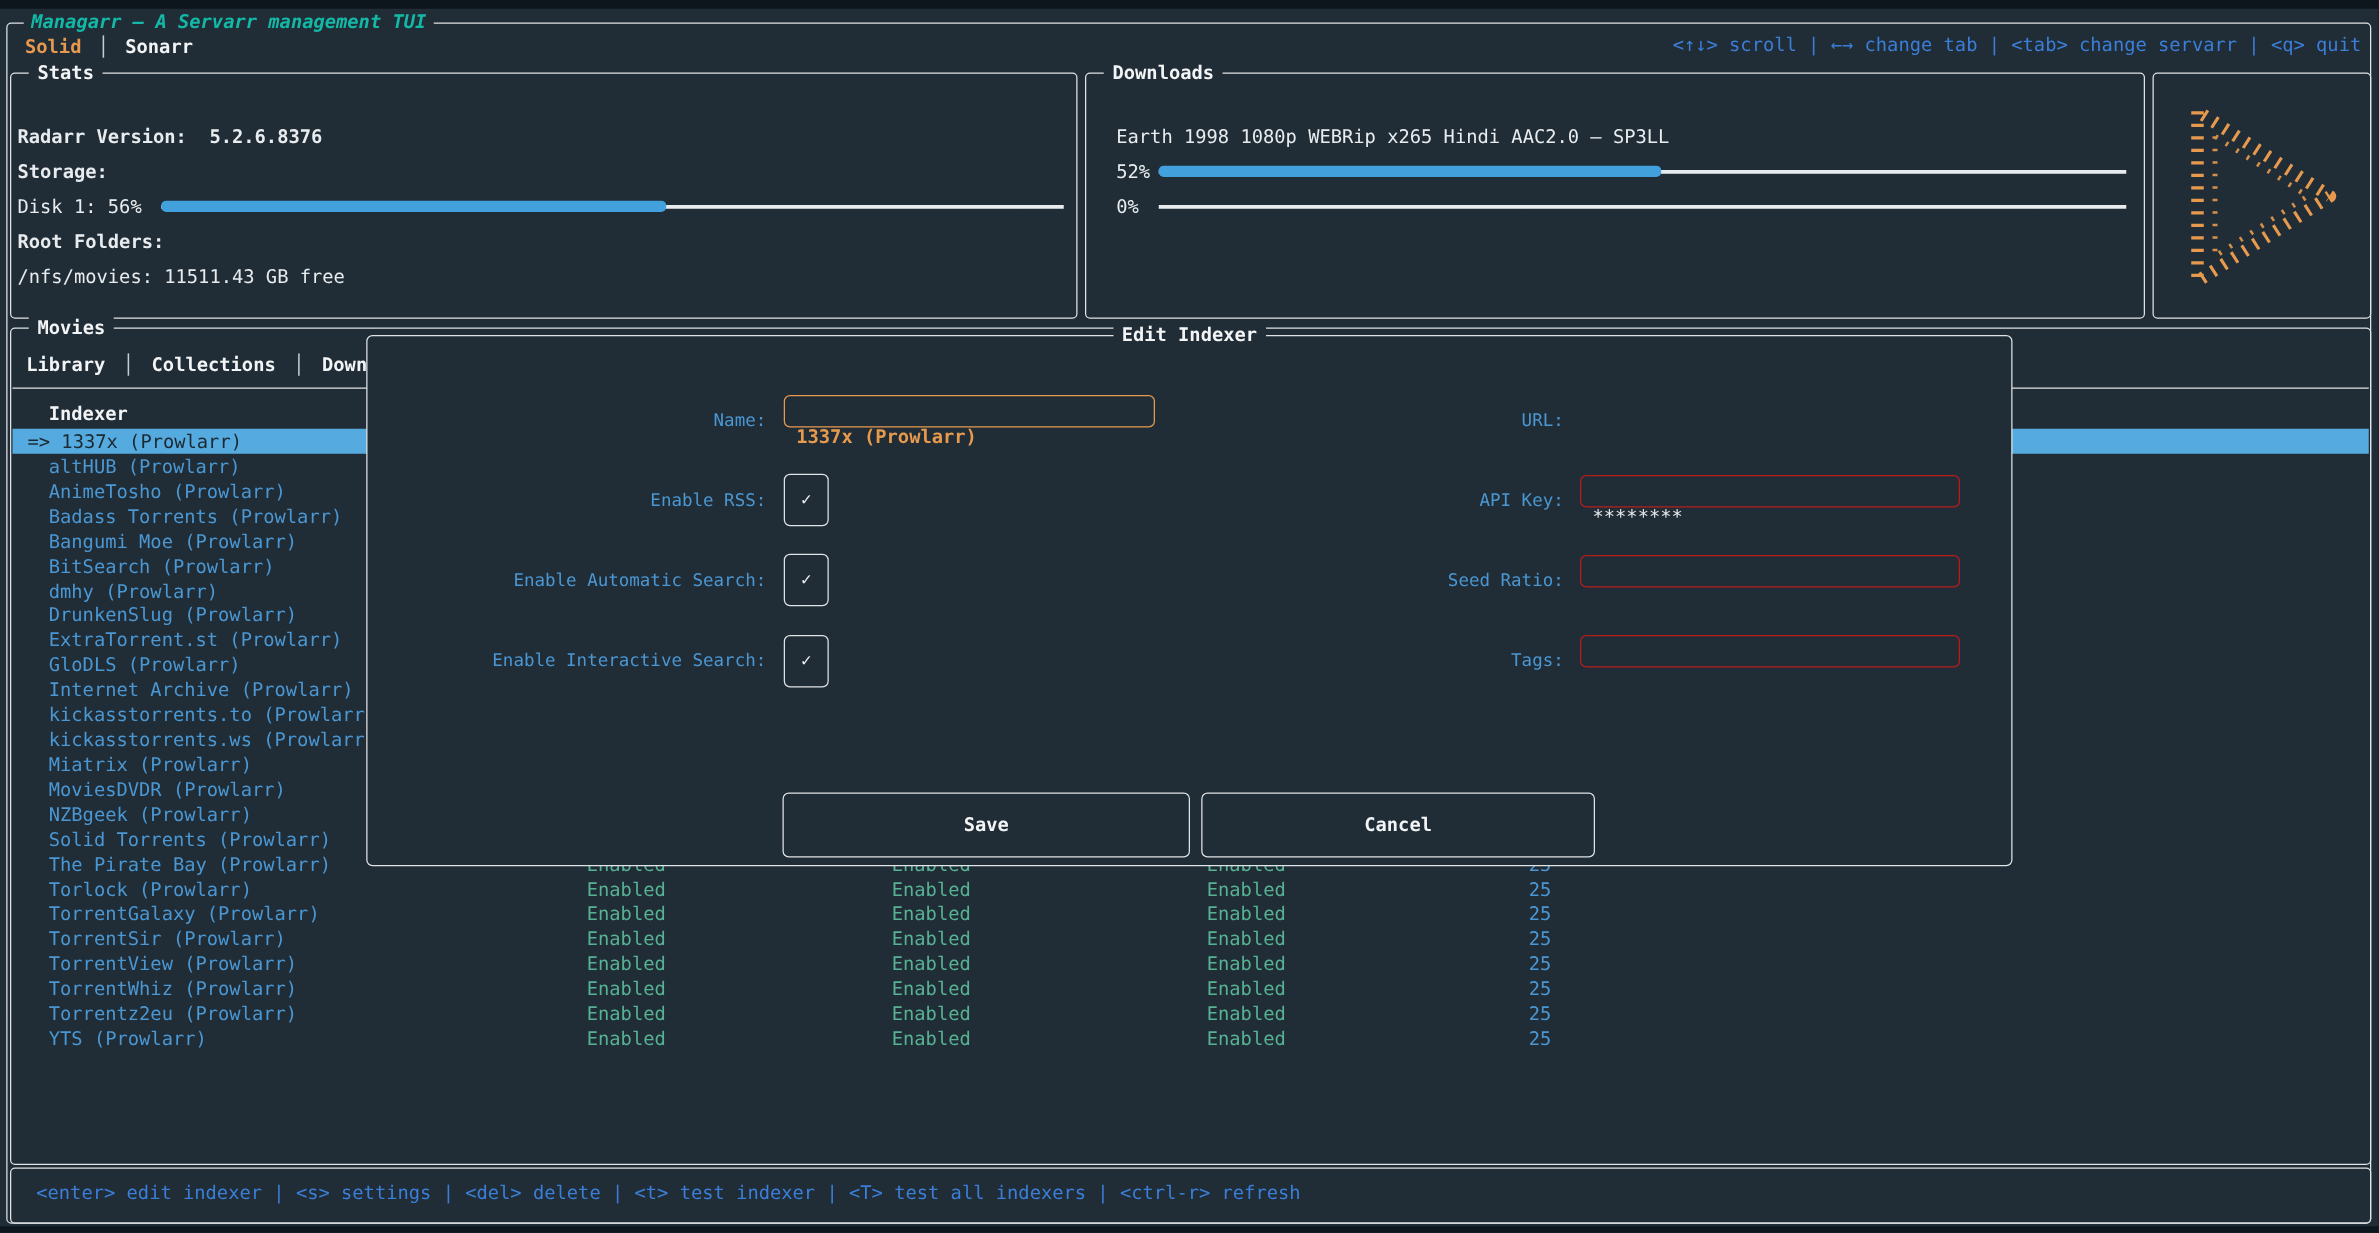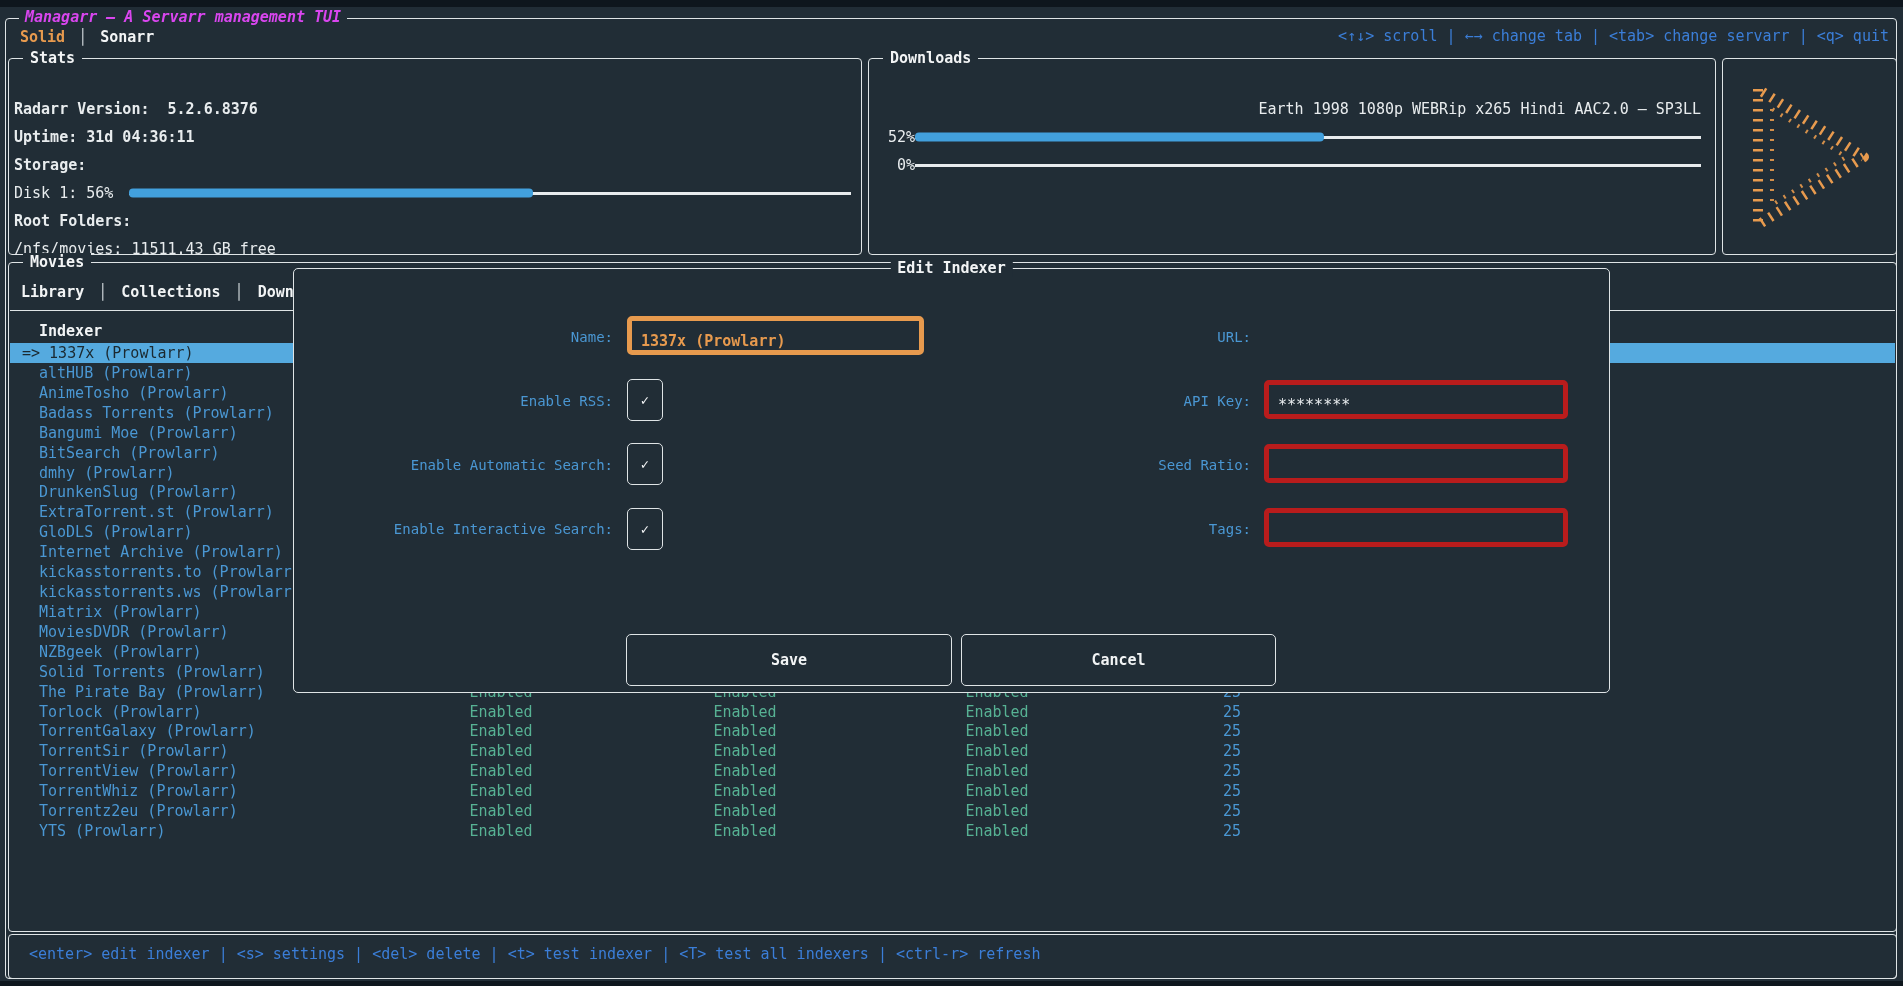--- a/index.html
+++ b/index.html
@@ -7,42 +7,42 @@
     position:relative;width:1903px;height:986px;
     background:#212d36;overflow:hidden;
     font-family:"DejaVu Sans Mono", monospace;
     font-size:15px;color:#e8ecee;
   }
   .artifact-strip{position:absolute;left:0;width:100%;background:#0e161d;}
   
   .outer{position:absolute;left:5px;top:18px;right:6px;bottom:7px;
     border:1px solid #dfe4e6;border-radius:4px;}
   .wtitle{position:absolute;left:13px;top:-11px;background:#212d36;padding:0 6px;
-    color:#d946ef;font-weight:bold;font-style:italic;white-space:pre;}
+    color:#14b8a6;font-weight:bold;font-style:italic;white-space:pre;}
   
   .panel{position:absolute;border:1px solid #dfe4e6;border-radius:4px;background:transparent;}
   .ptitle{position:absolute;top:-10px;background:#212d36;padding:0 7px;font-weight:bold;color:#f2f4f5;white-space:pre;}
   
   .toprow{position:absolute;left:20px;top:27px;height:20px;display:flex;align-items:center;column-gap:13px;white-space:pre;}
   .tab-radarr{color:#e79a4e;font-weight:bold;}
   .tab-sonarr{color:#f2f4f5;font-weight:bold;}
   .vsep{color:#c7ced2;}
   .topkeys{position:absolute;right:14px;top:27px;height:20px;color:#3b7ed8;white-space:pre;}
   
   .stats-body{position:absolute;left:5px;right:10px;top:36px;}
   .sline{height:28px;line-height:28px;white-space:pre;}
   .bold{font-weight:bold;}
   .diskline{display:flex;align-items:center;height:28px;}
   .disk-label{width:115px;white-space:pre;}
   .bar-track{position:relative;flex:1;height:28px;
     background:linear-gradient(#e8ecee,#e8ecee) center/100% 3px no-repeat;}
   .bar-fill{position:absolute;left:0;top:50%;transform:translateY(-50%);height:9px;
     background:#42a0dd;border-radius:4px;}
   
-  .dl-body{position:absolute;left:12px;right:14px;top:36px;text-align:right;}
+  .dl-body{position:absolute;left:24px;right:14px;top:36px;}
   .dl-name{height:28px;line-height:28px;white-space:pre;}
   .dl-barrow{display:flex;align-items:center;height:28px;}
   .dl-pct{width:34px;white-space:pre;}
   
   .logo-wrap{position:absolute;inset:0;display:flex;align-items:center;justify-content:center;}
   
   .mtabs{position:absolute;left:12px;top:19px;height:20px;display:flex;align-items:center;column-gap:14px;white-space:pre;}
   .mtab{color:#f2f4f5;font-weight:bold;}
   .tabline{position:absolute;left:1px;right:1px;top:47px;height:1px;background:#dfe4e6;}
   .thead{position:absolute;left:30px;top:58px;height:20px;line-height:20px;font-weight:bold;color:#f2f4f5;}
@@ -51,22 +51,22 @@
   .trow.sel{background:#55aadf;color:#1b2930;}
   .trow.sel .c-en,.trow.sel .c-pri{color:#1b2930;}
   .c-name{position:absolute;left:29px;white-space:pre;}
   .trow.sel .c-name{left:12px;}
   .c-en{position:absolute;transform:translateX(-50%);color:#57b294;}
   .c-pri{position:absolute;left:1131px;width:100px;text-align:right;color:#4a97d3;}
   
   .modal{position:absolute;left:293px;top:268px;width:1315px;height:423px;
     background:#212d36;border:1px solid #dfe4e6;border-radius:5px;z-index:10;}
   .mlabel{position:absolute;height:18px;line-height:18px;color:#4a97d3;text-align:right;font-size:14px;white-space:pre;}
-  .tinput{position:absolute;height:39px;line-height:40px;border:5px solid #b91c1c;border-radius:5px;
-    padding:0 9px;white-space:pre;color:#e8ecee;box-sizing:border-box;}
+  .tinput{position:absolute;height:26px;line-height:40px;border:1px solid #b91c1c;border-radius:5px;
+    padding:12px 9px;white-space:pre;color:#e8ecee;box-sizing:border-box;}
   .tinput.accent{border-color:#e79a4e;color:#e79a4e;font-weight:bold;}
   .checkbox{position:absolute;width:36px;height:42px;border:1px solid #dfe4e6;border-radius:5px;
     box-sizing:border-box;display:flex;align-items:center;justify-content:center;color:#f2f4f5;font-size:14px;}
   .mbtn{position:absolute;height:52px;line-height:50px;border:1px solid #dfe4e6;border-radius:5px;
     text-align:center;font-weight:bold;color:#f2f4f5;box-sizing:border-box;}
   
   .botkeys{position:absolute;left:20px;top:10px;color:#3b7ed8;white-space:pre;}
 </style>
 </head>
 <body>
@@ -84,21 +84,20 @@
     <span class="tab-radarr">Solid</span>
     <span class="vsep">│</span>
     <span class="tab-sonarr">Sonarr</span>
   </div>
   <div class="topkeys">&lt;↑↓&gt; scroll | ←→ change tab | &lt;tab&gt; change servarr | &lt;q&gt; quit</div>
 
   <div class="panel" style="left:8px;top:58px;width:852px;height:195px;">
     <div class="ptitle" style="left:14px;">Stats</div>
     <div class="stats-body">
       <div class="sline bold">Radarr Version:  5.2.6.8376</div>
-      <div class="sline bold">Uptime: 31d 04:36:11</div>
       <div class="sline bold">Storage:</div>
       <div class="diskline">
         <span class="disk-label">Disk 1: 56%</span>
         <span class="bar-track">
           <span class="bar-fill" style="width: 56%;"></span>
         </span>
       </div>
       <div class="sline bold">Root Folders:</div>
       <div class="sline">/nfs/movies: 11511.43 GB free</div>
     </div>

